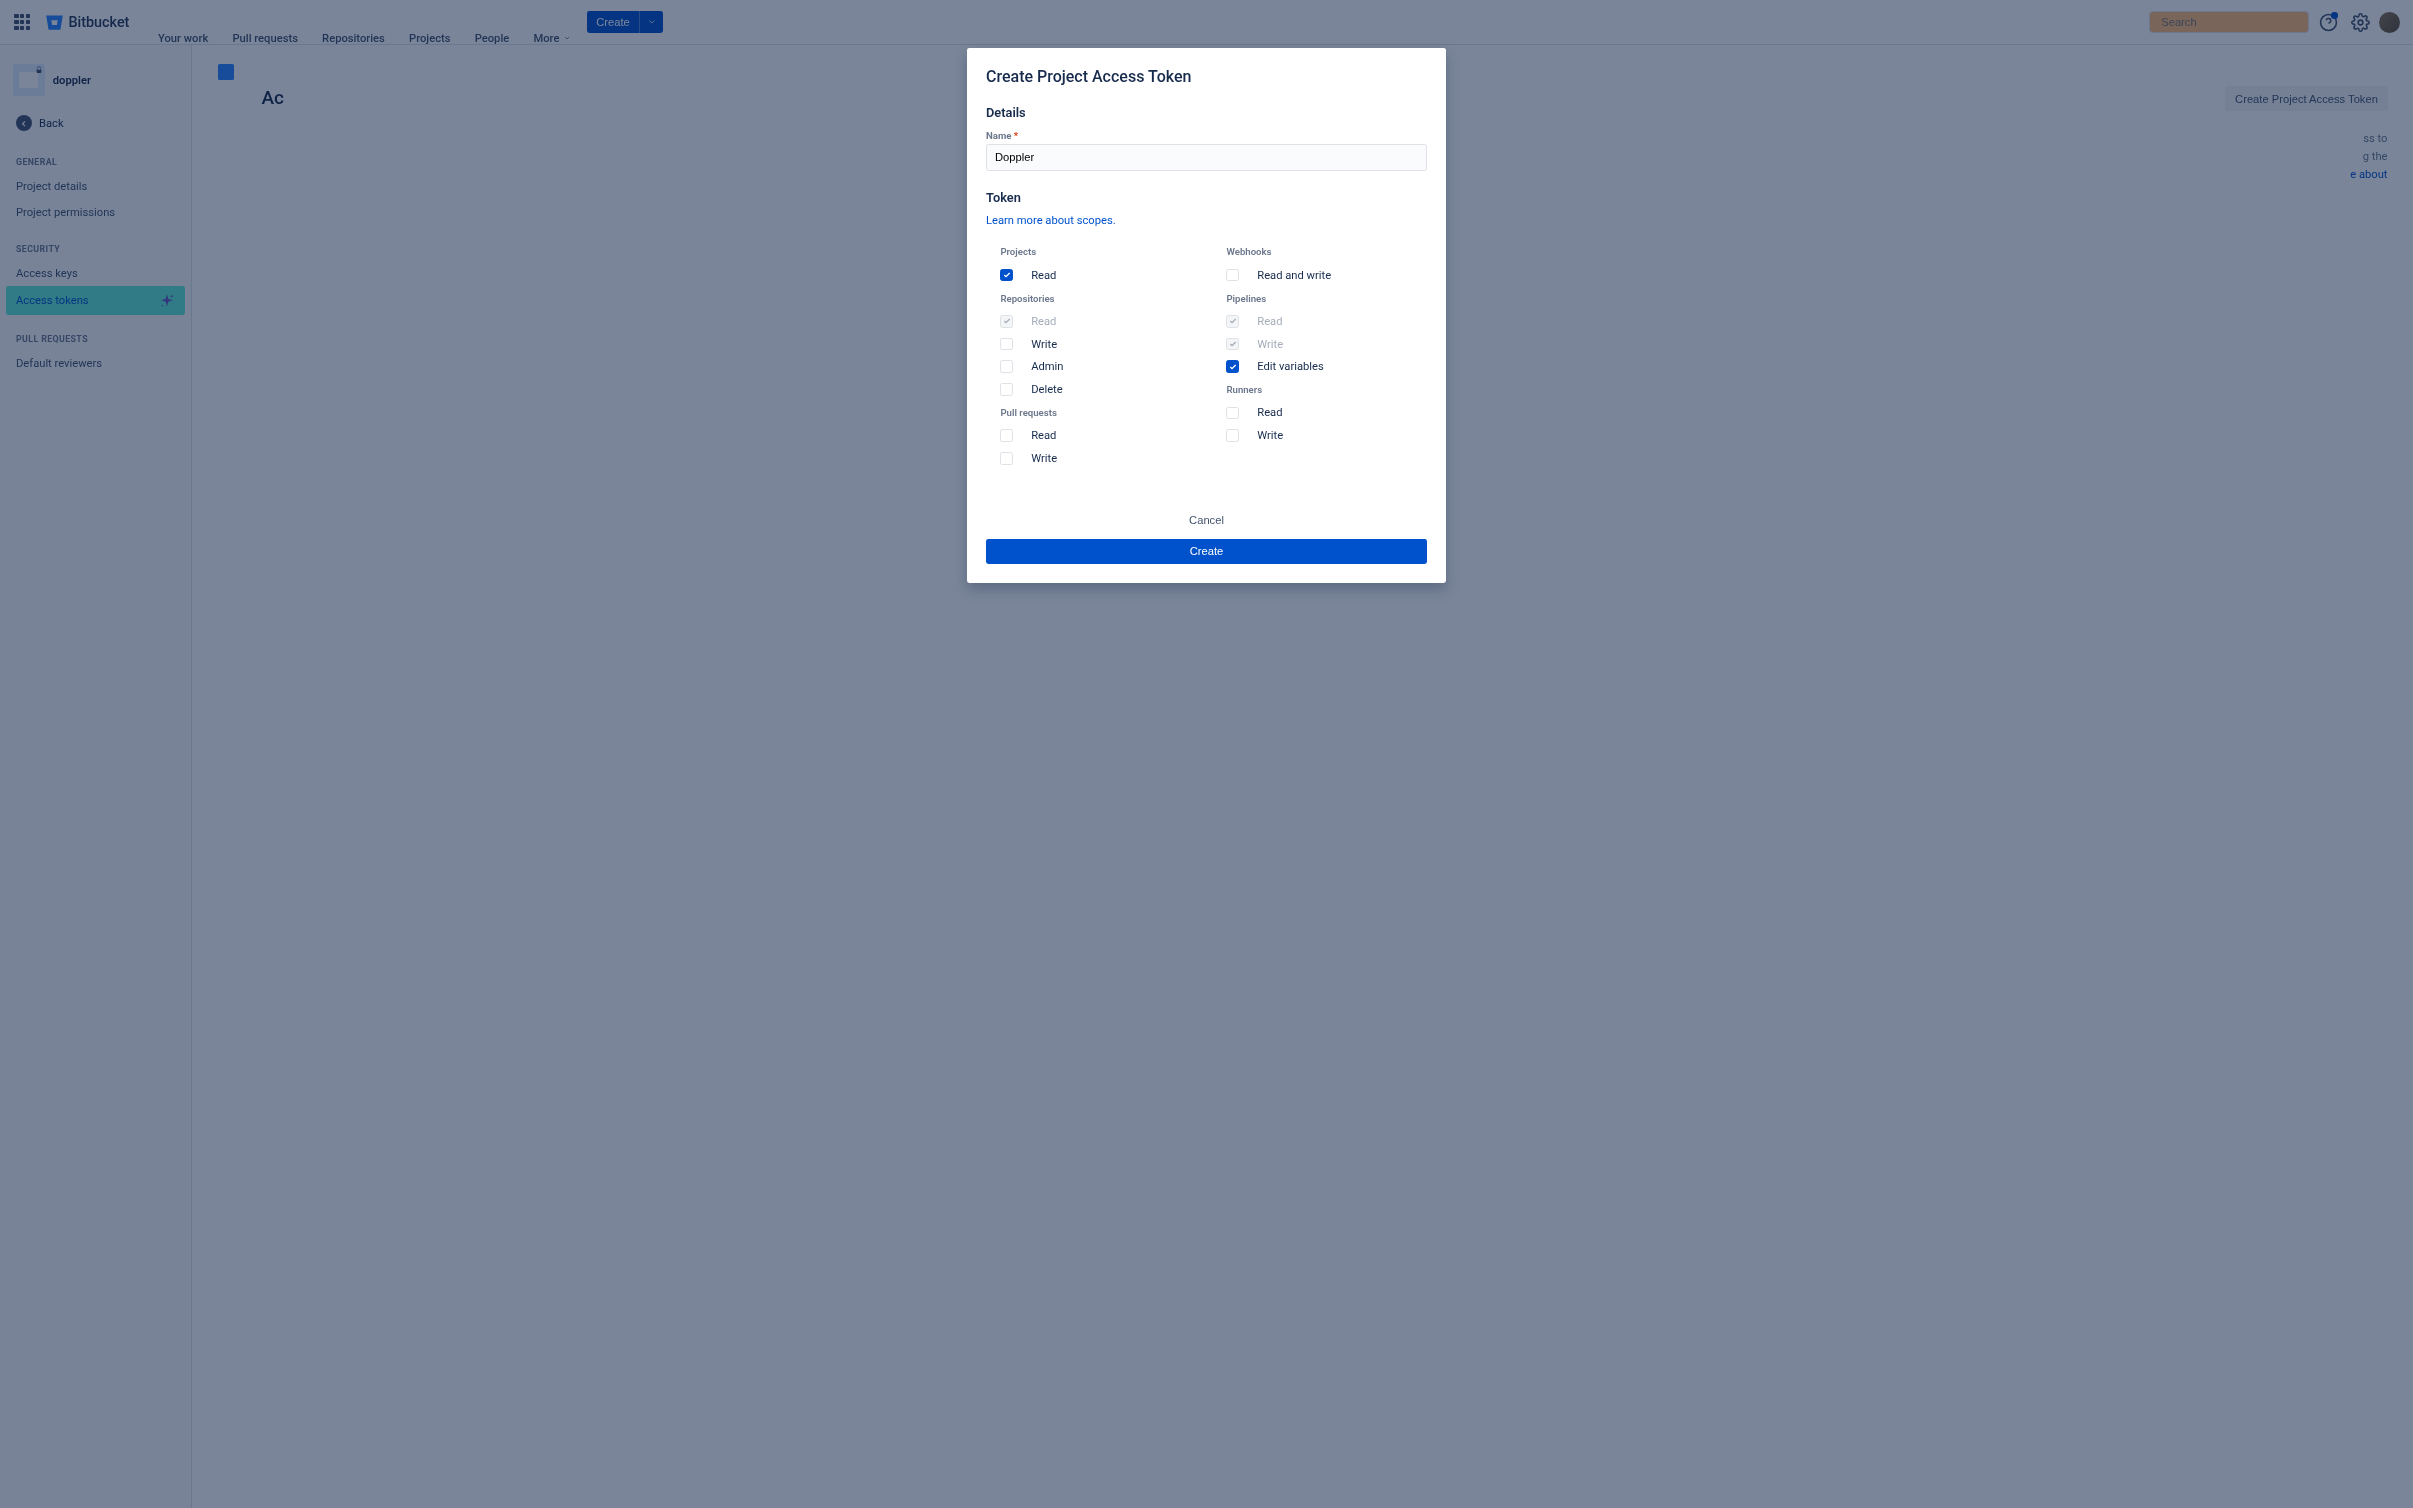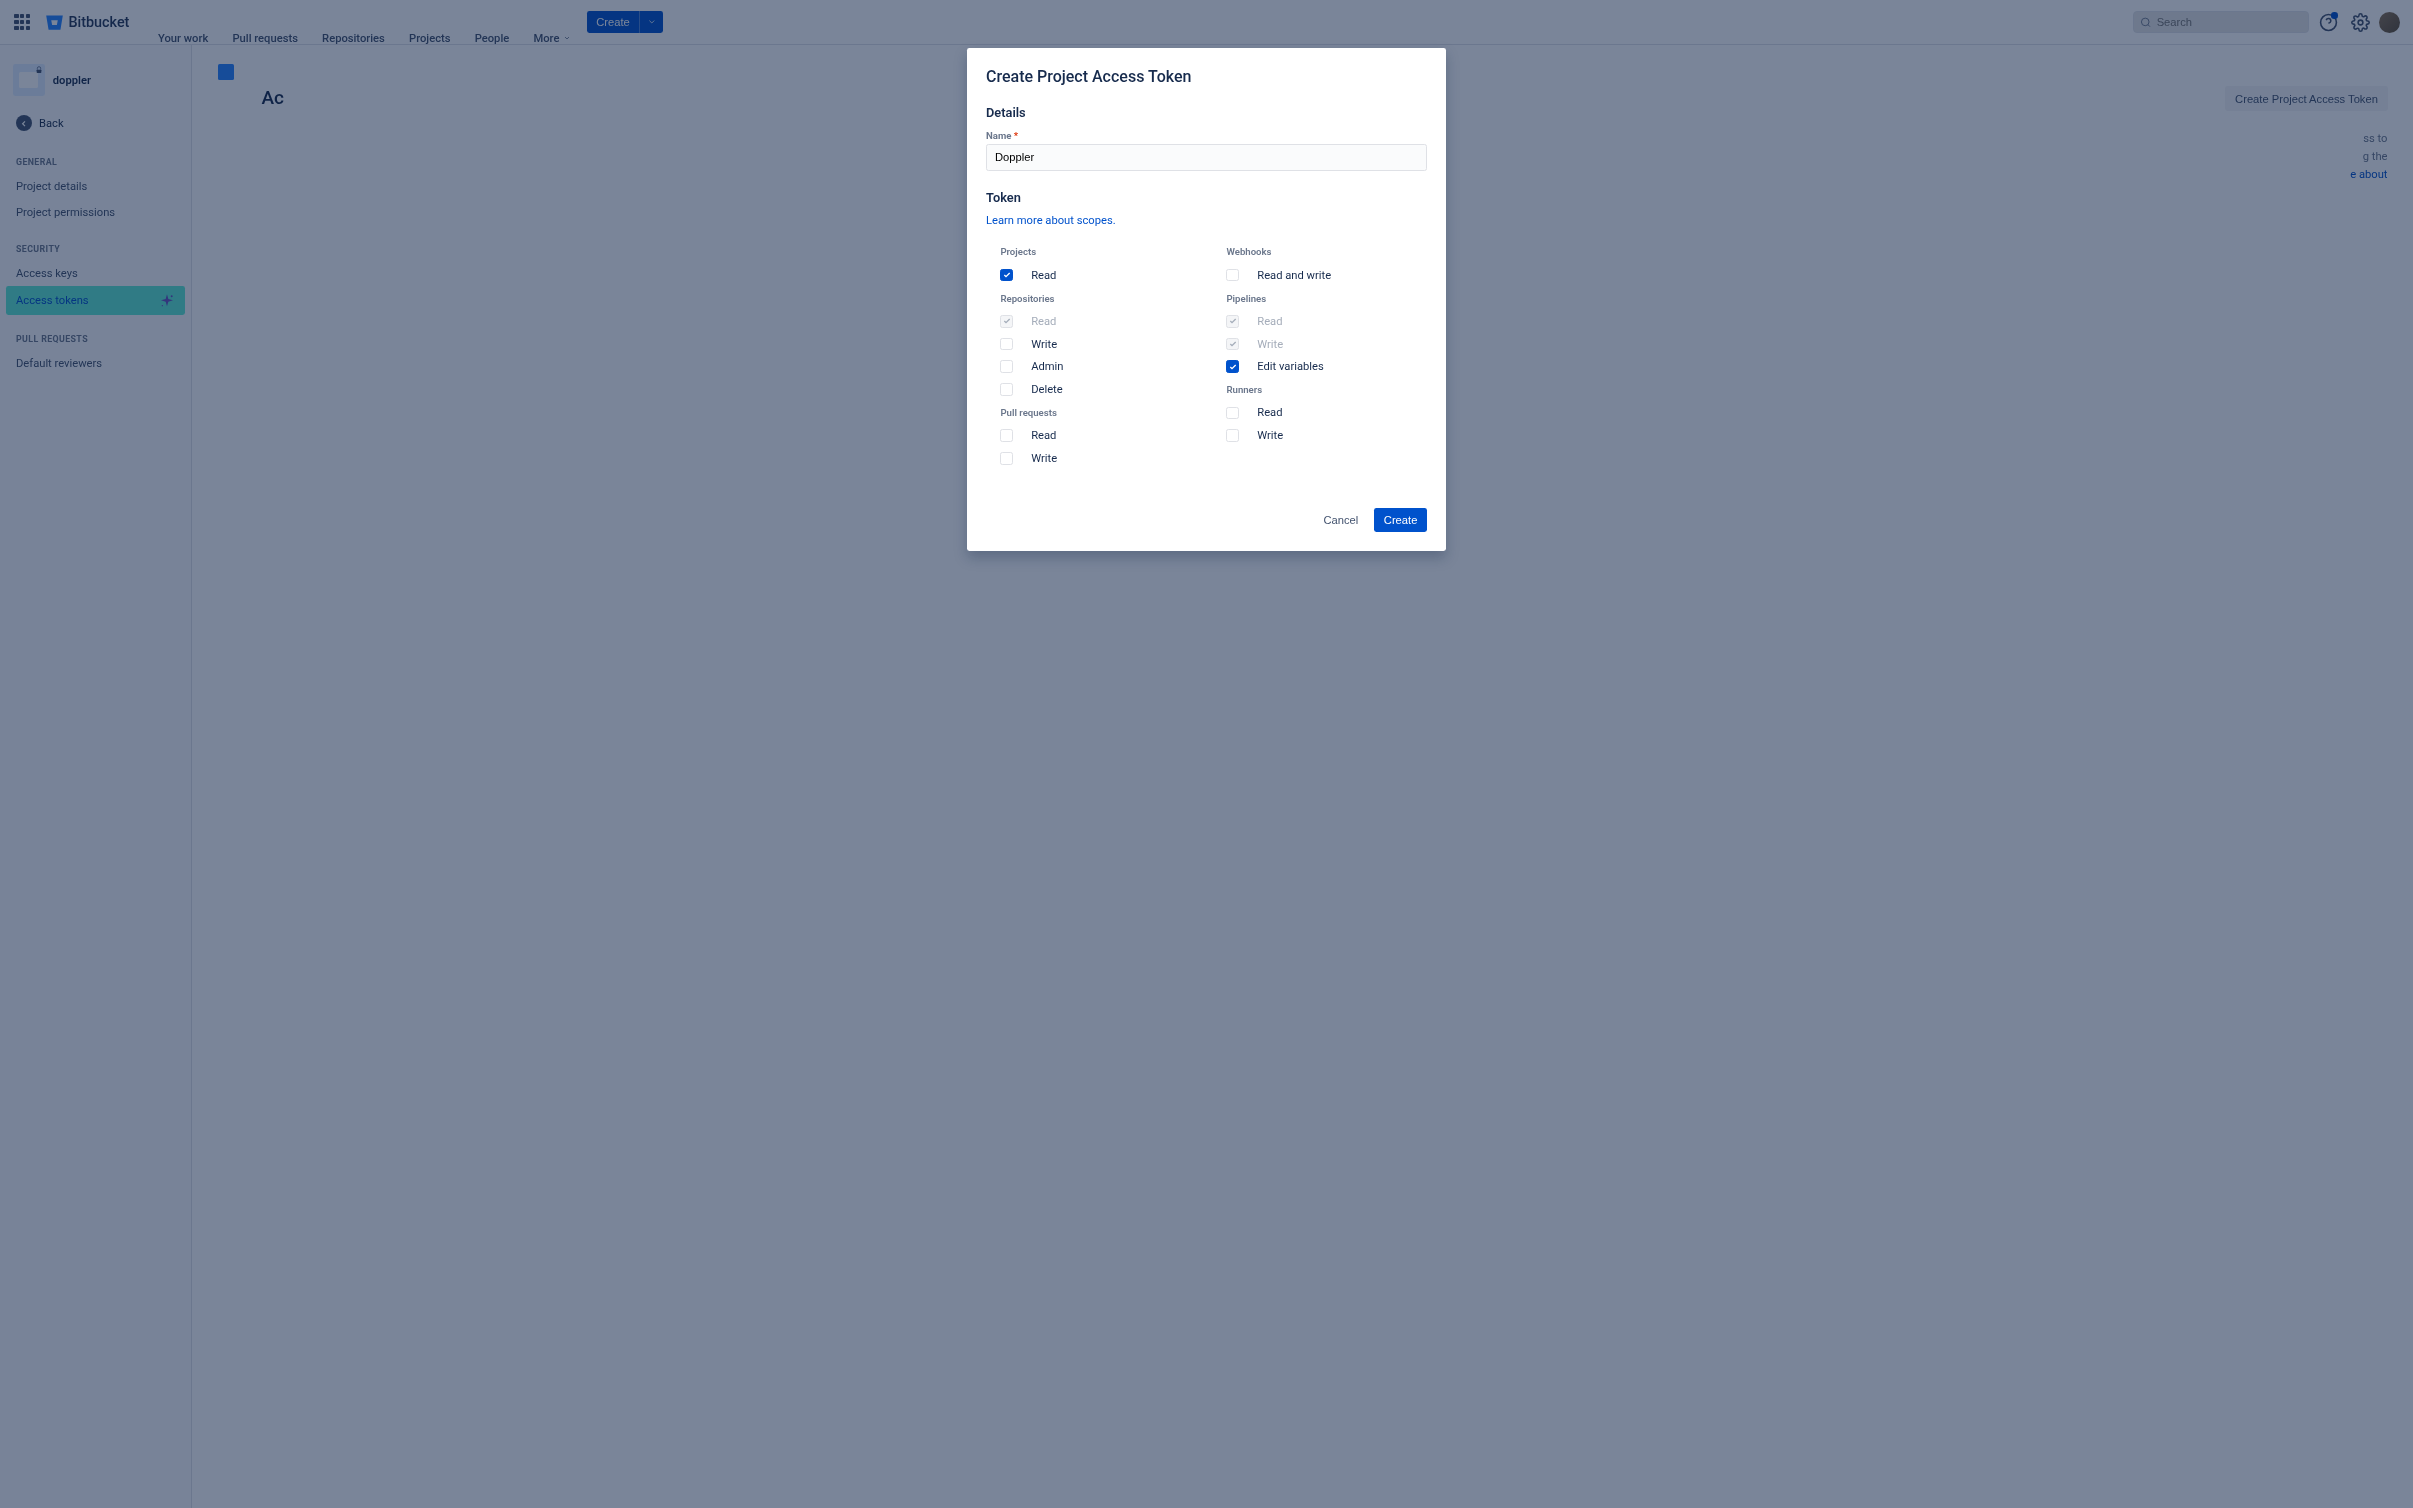--- a/index.html
+++ b/index.html
@@ -115,25 +115,25 @@
     .nav-right {
       margin-left: auto;
       display: flex;
       align-items: center;
       gap: 6.4px;
     }
     
     .search-box {
       display: flex;
       align-items: center;
-      background: #e5e5e5;
+      background: #fdba74;
       border: 1.6px solid #dfe1e6;
       border-radius: 4px;
       padding: 3.2px 6.4px;
-      width: 176px;
+      width: 160px;
     }
     
     .search-box input {
       border: none;
       outline: none;
       margin-left: 4.8px;
       font-size: 11.2px;
       flex: 1;
       background: transparent;
     }
@@ -469,20 +469,21 @@
     
     .checkbox-row.disabled .checkbox-label {
       color: #a5adba;
     }
     
     .modal-footer {
       padding: 12.8px 19px 19px;
       display: flex;
       justify-content: flex-end;
       gap: 6.4px;
+      flex-direction: column;
     }
     
     .btn-subtle {
       background: transparent;
       border: none;
       padding: 6.4px 9.6px;
       border-radius: 2.4px;
       cursor: pointer;
       font-size: 11.2px;
       font-weight: 500;

